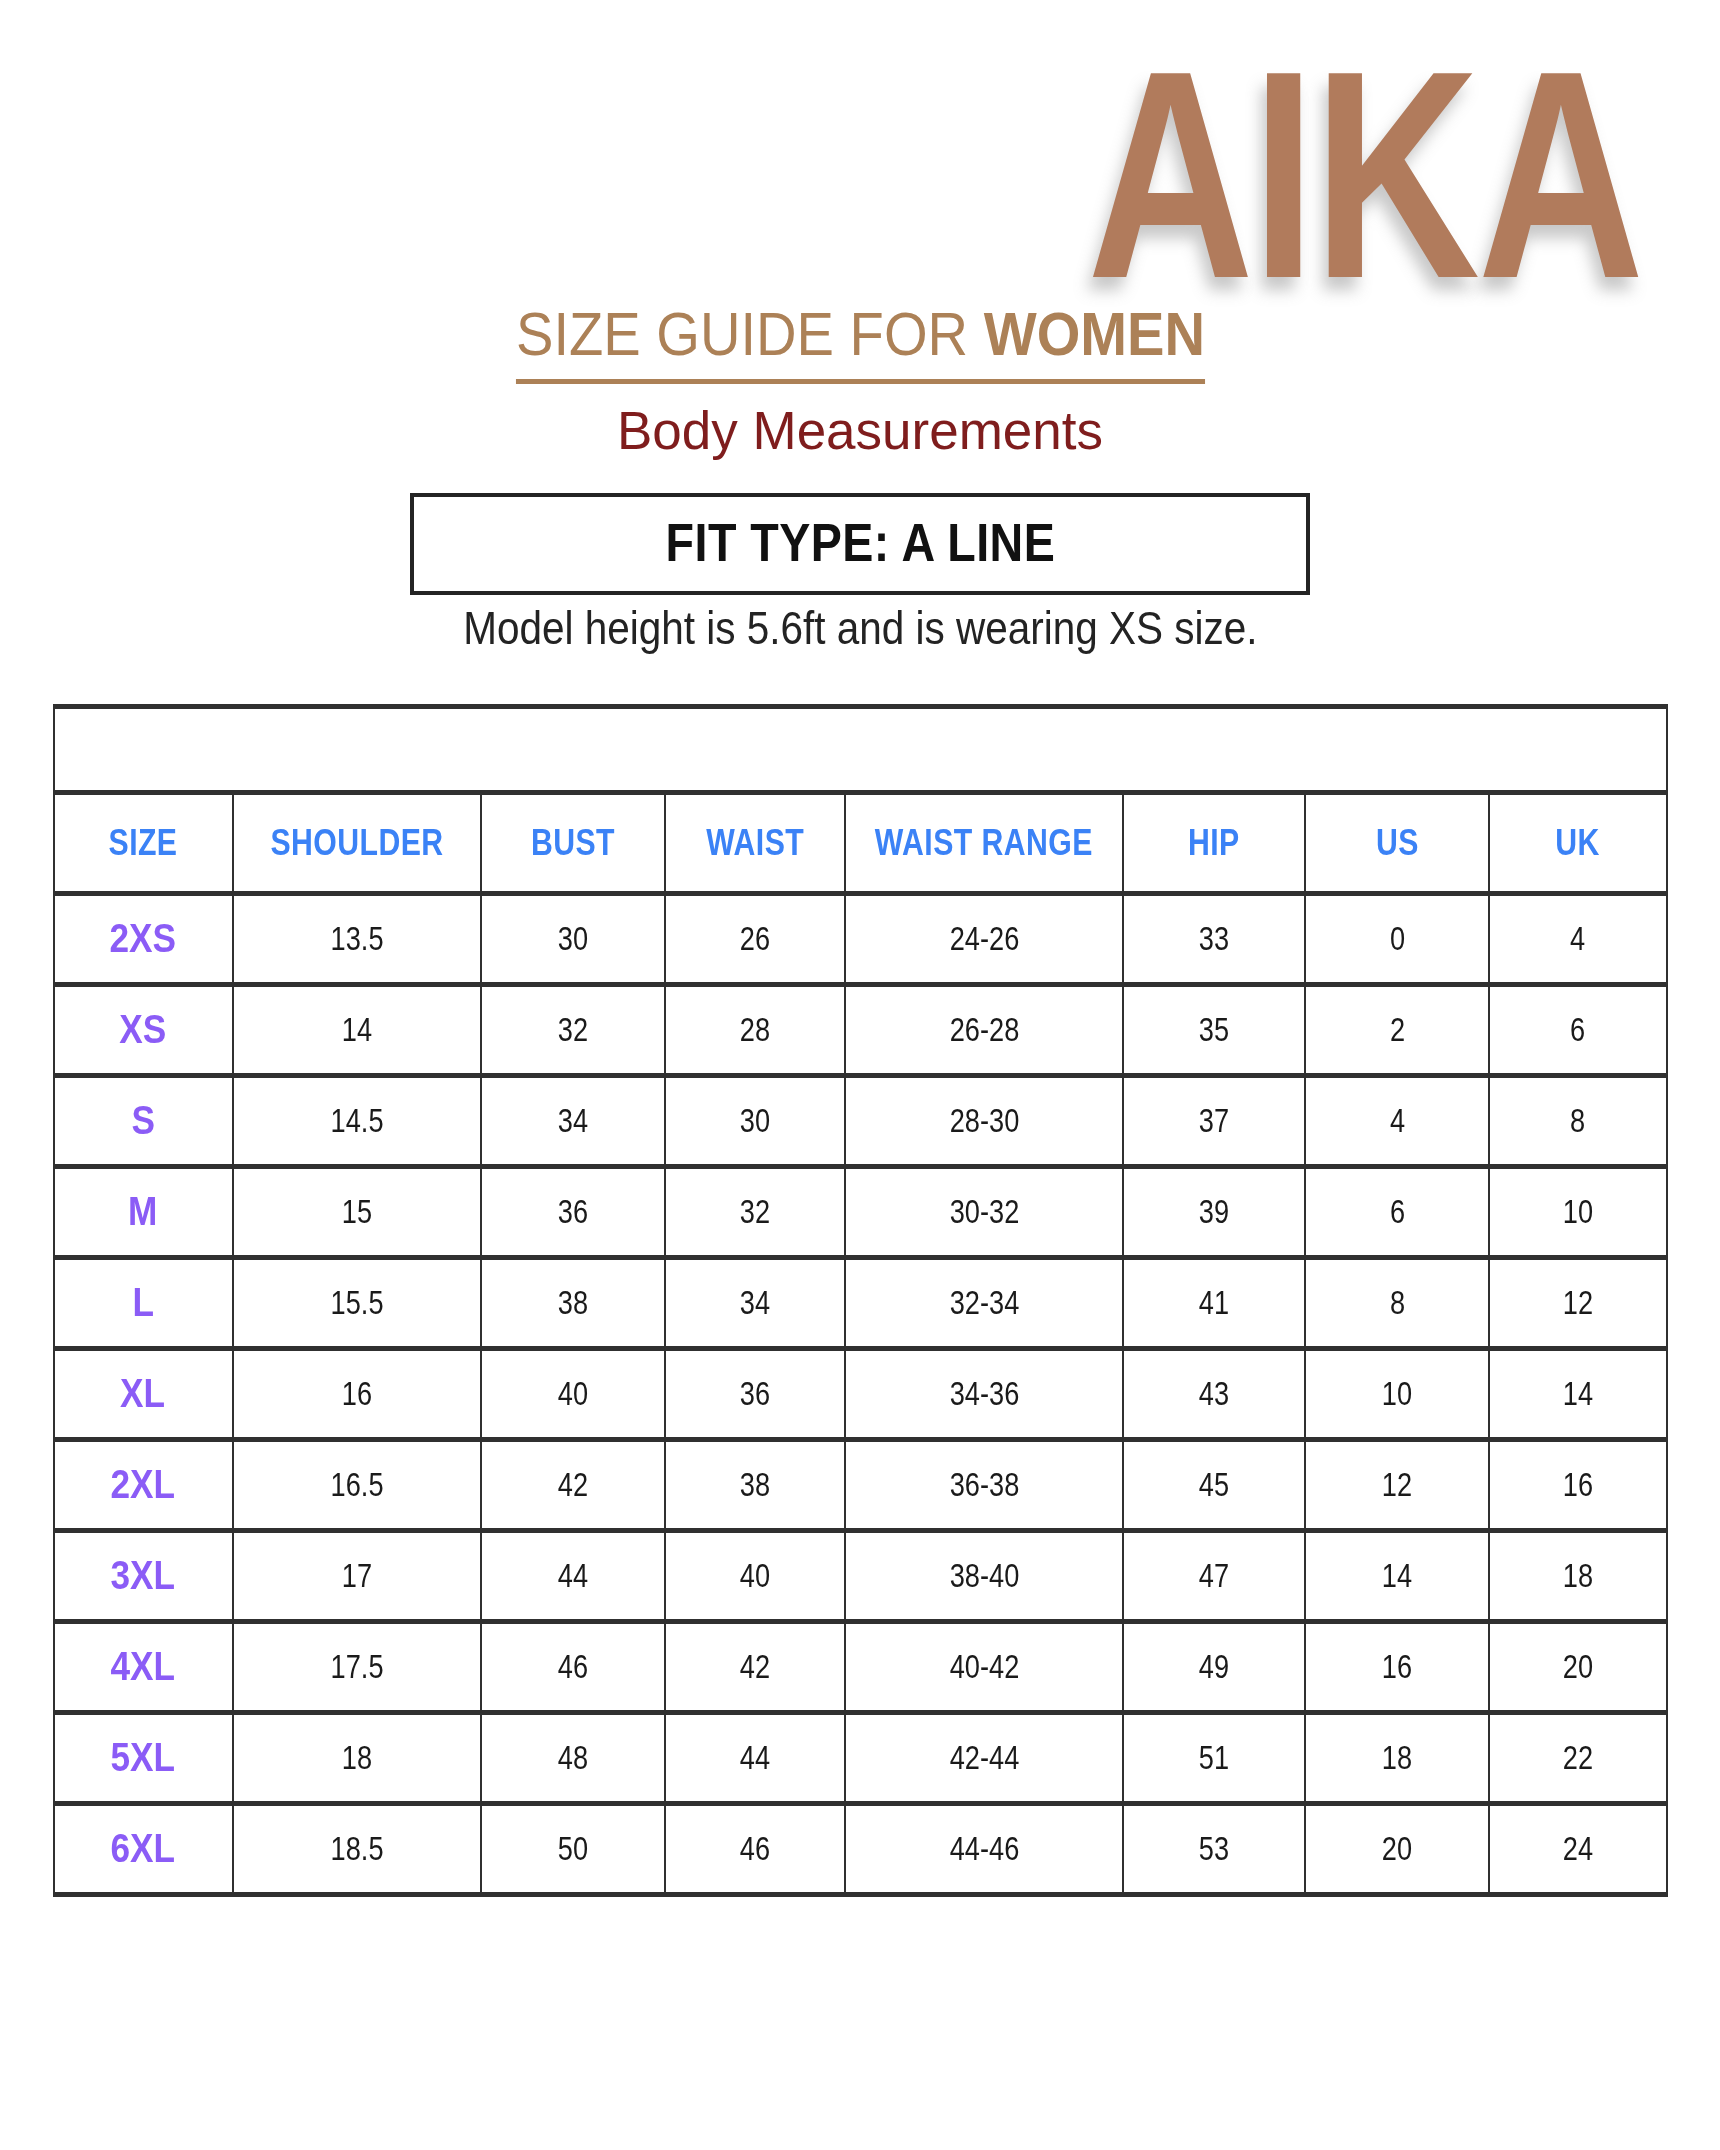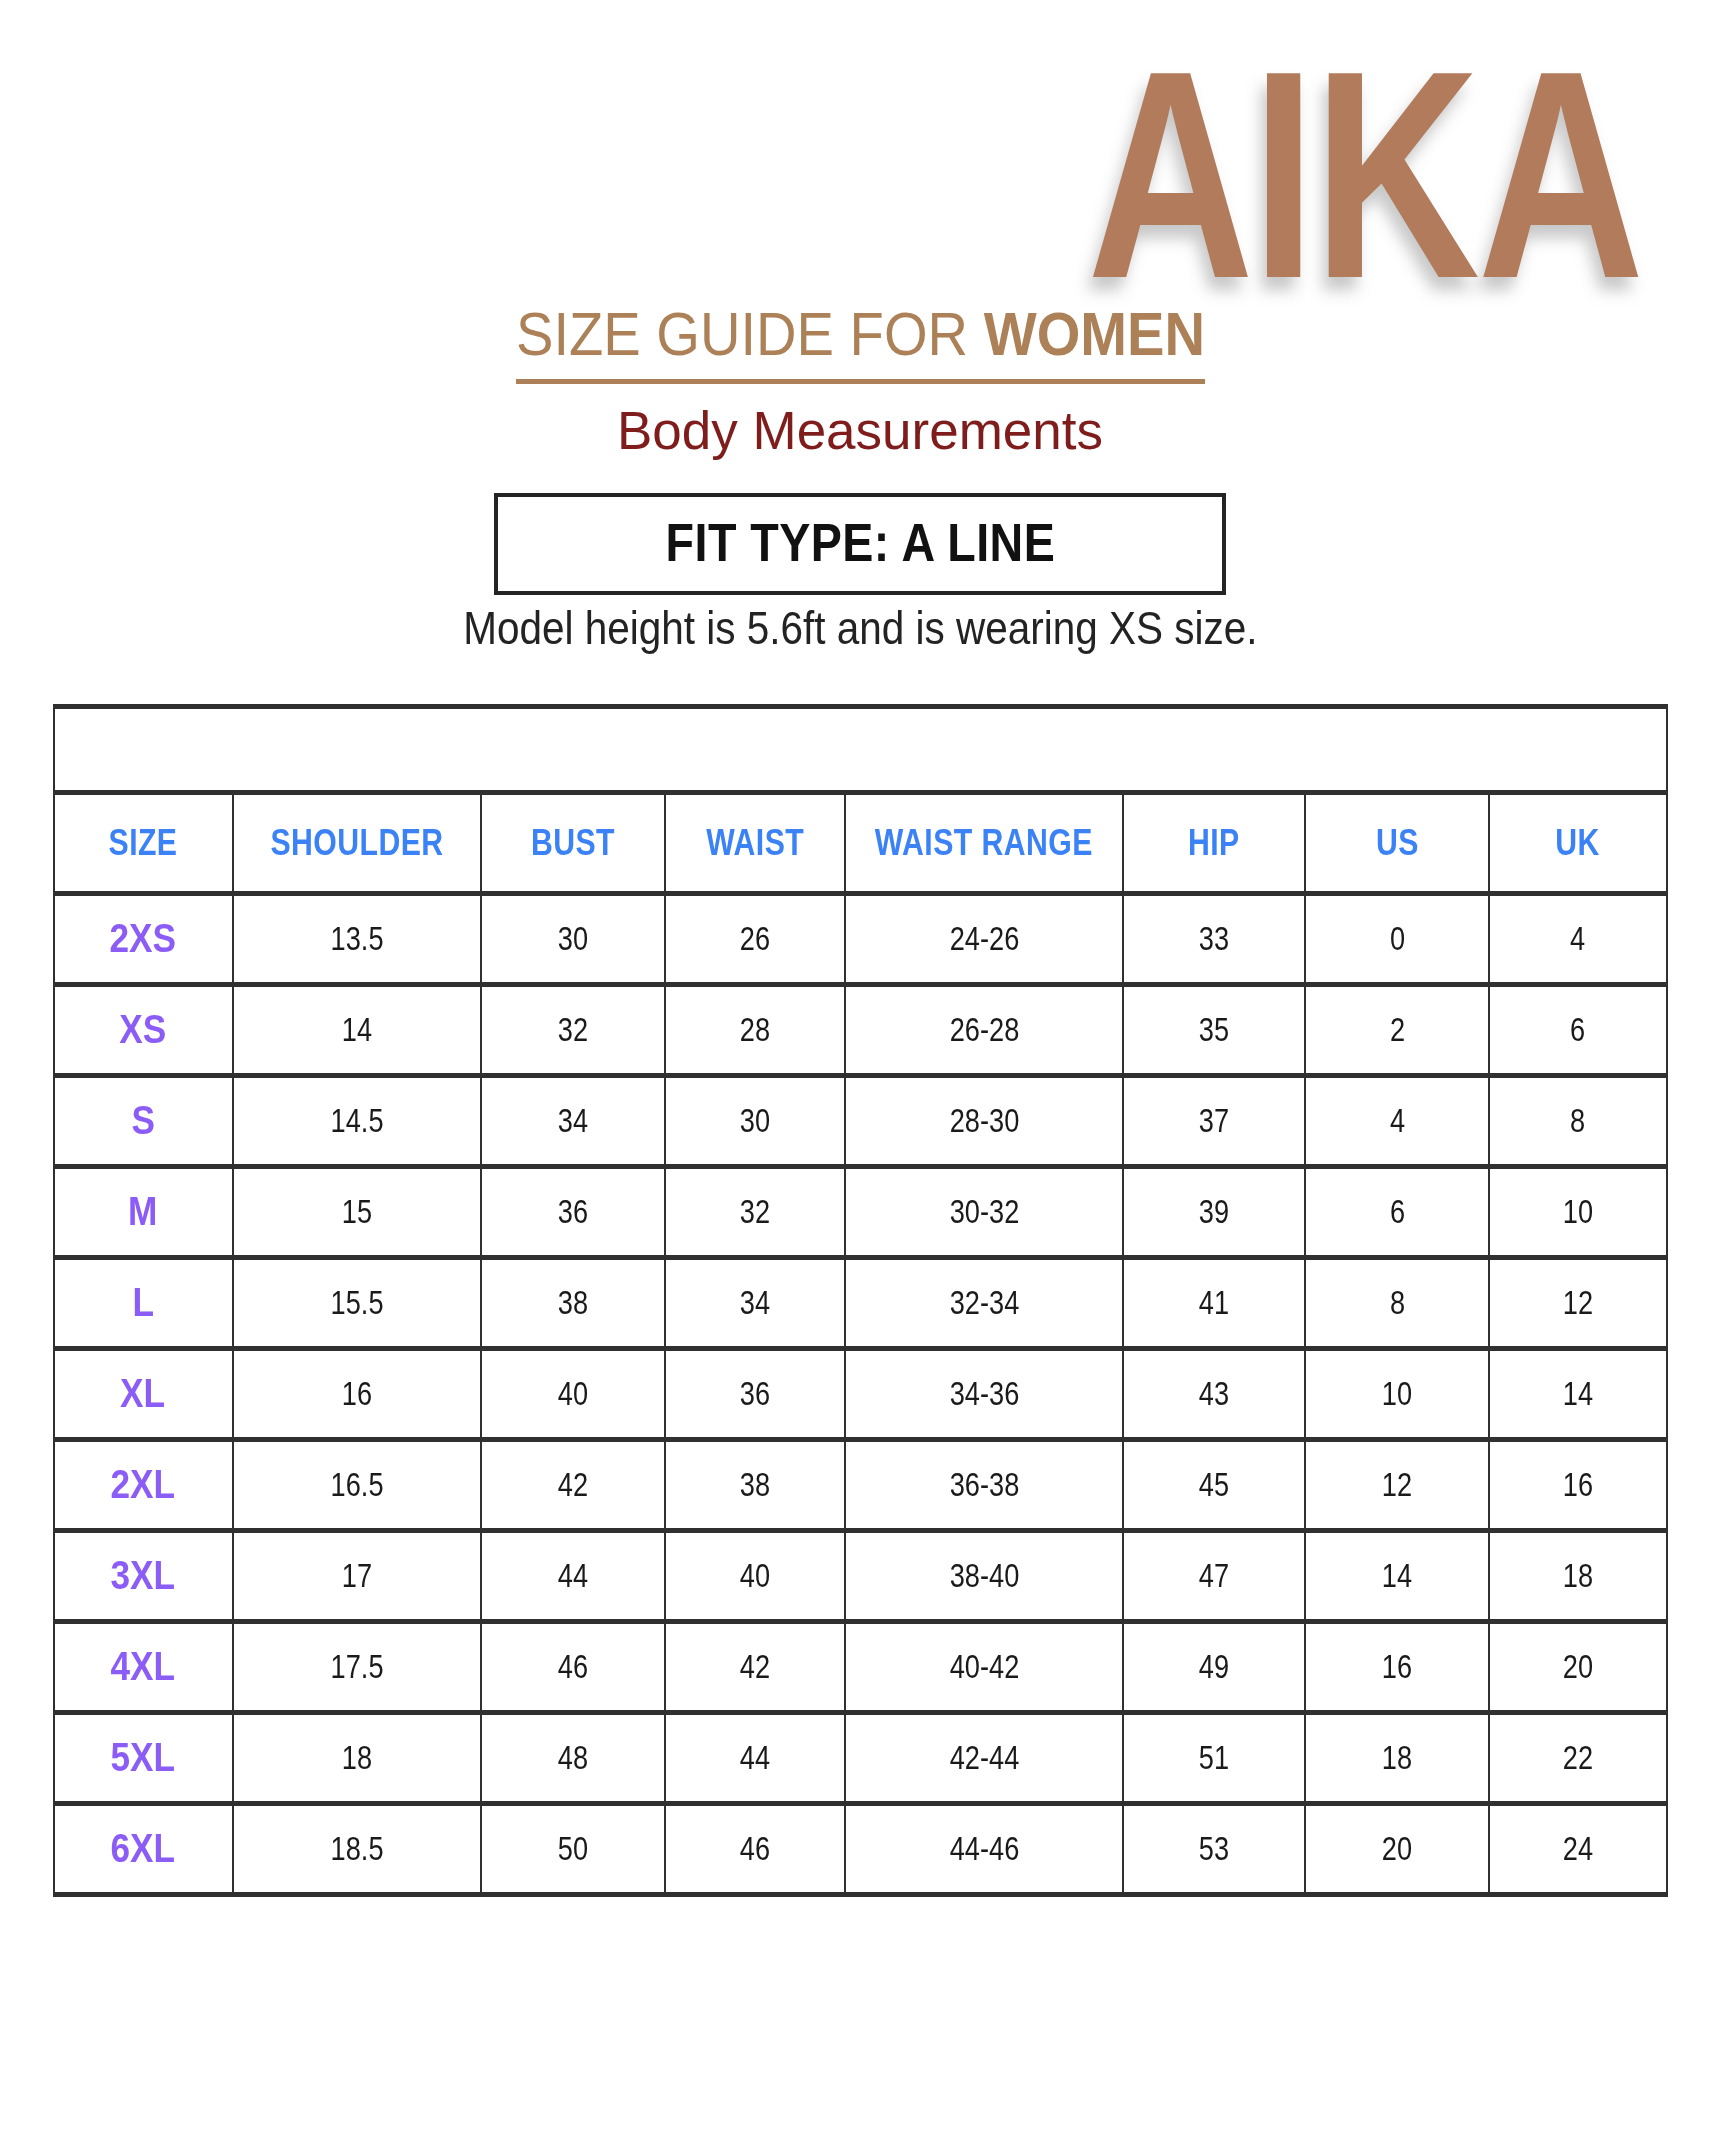--- a/index.html
+++ b/index.html
@@ -56,21 +56,21 @@
   .guide-title .tb{ font-weight:bold; }
   .subtitle{
     margin-top:17.3px;
     text-align:center;
     font-size:53px;
     line-height:1.1;
     color:#7f1d1d;
     white-space:nowrap;
   }
   .fit-box{
-    width:732px;
+    width:900px;
     margin:33px auto 0;
     border:4.6px solid #242424;
     padding:15.3px 0 17.3px;
     text-align:center;
   }
   .fit-box .txt{
     display:inline-block;
     transform:scaleX(.88);
     transform-origin:center;
     font-size:53px;

